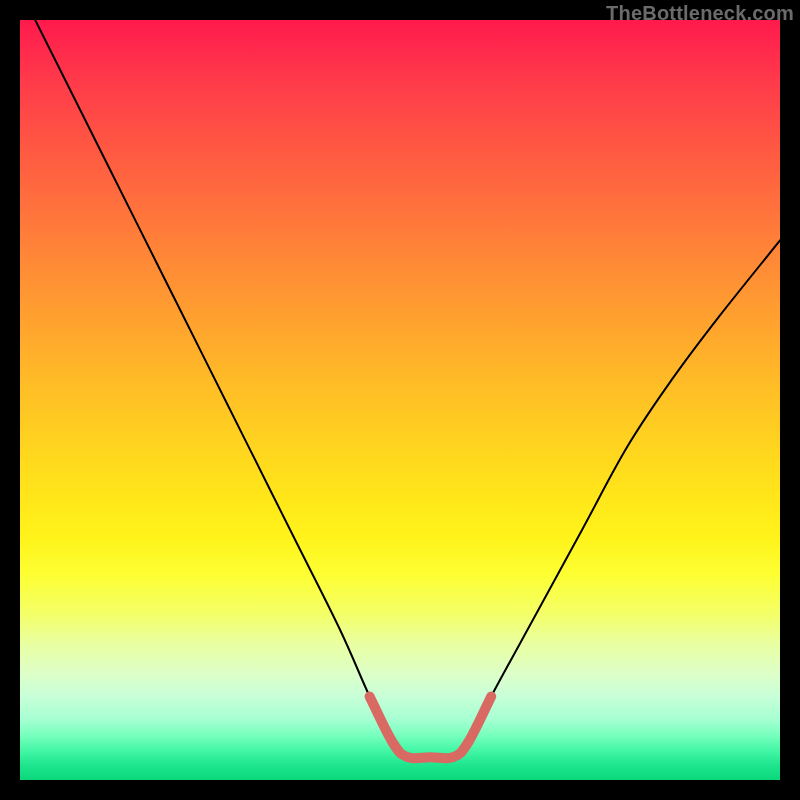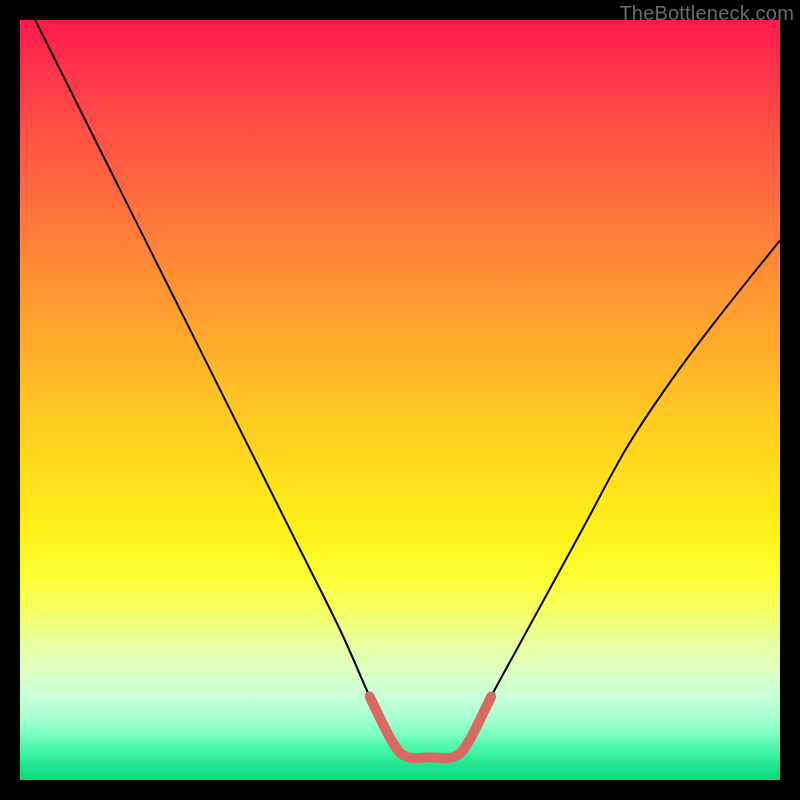--- a/index.html
+++ b/index.html
@@ -45,21 +45,21 @@
       #1fe68e 98%,
       #0bd77b 100%
     );
   }
   .watermark {
     position: absolute;
     top: 2px;
     right: 6px;
     color: #6b6b6b;
     font-size: 20px;
-    font-weight: 400;
+    font-weight: 700;
     letter-spacing: 0.2px;
     z-index: 10;
   }
   svg.curve {
     position: absolute;
     left: 0;
     top: 0;
     width: 760px;
     height: 760px;
     z-index: 5;

